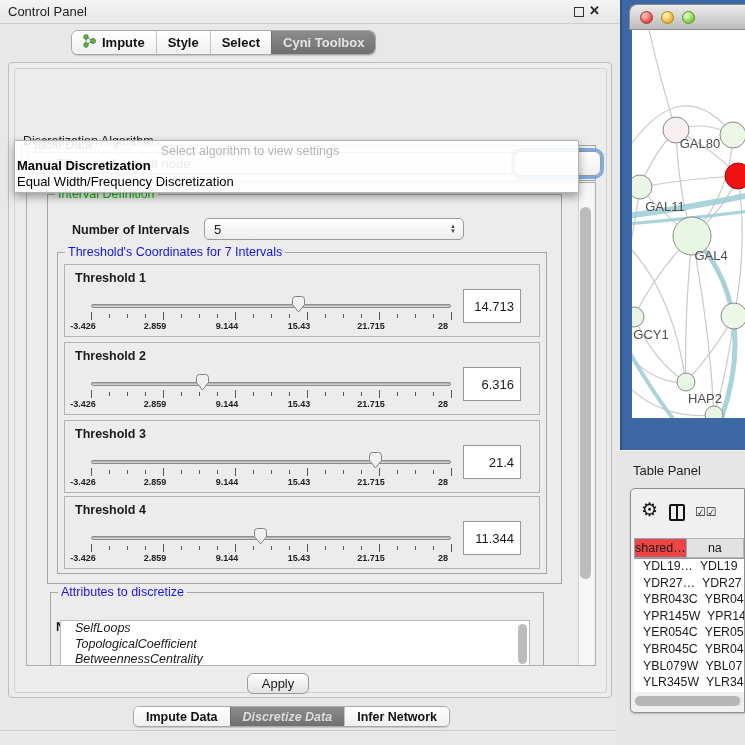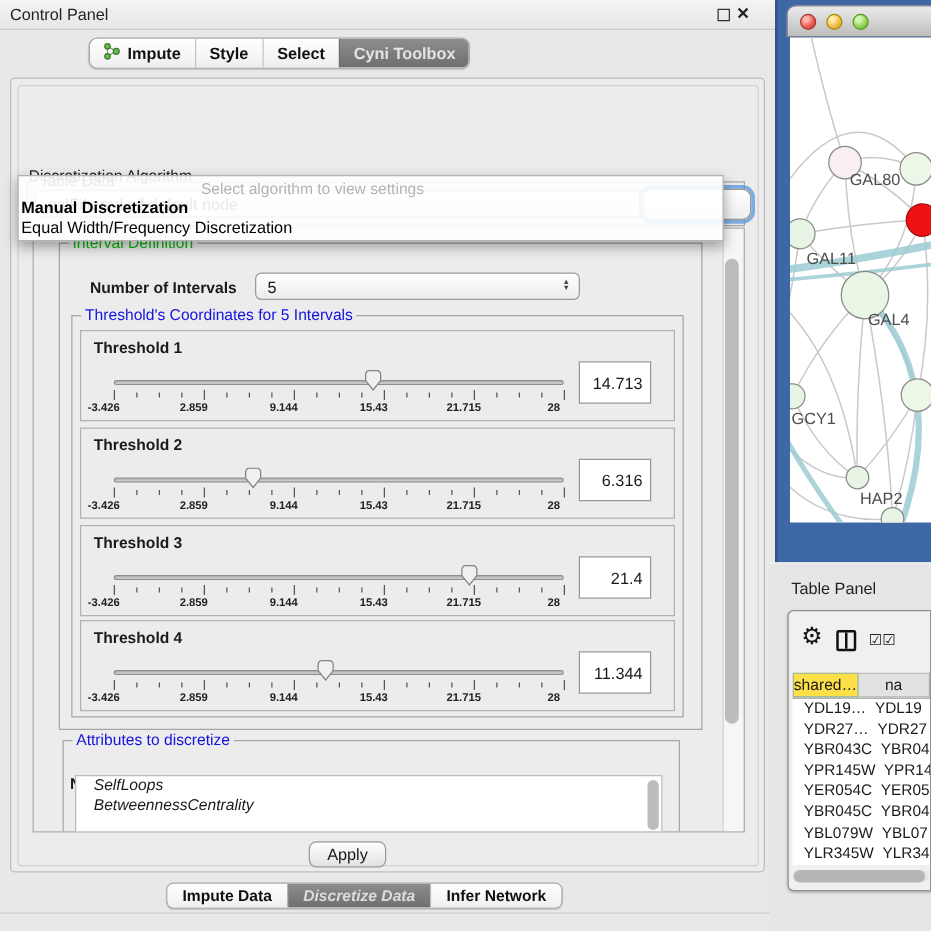--- a/index.html
+++ b/index.html
@@ -120,21 +120,21 @@
   #tablepanel { position:absolute; left:616px; top:450px; width:129px; height:295px; background:#e6e6e6; border-top:1px solid #f4f4f4; }
   #tablepanel-title { position:absolute; left:17px; top:12px; font-size:13px; color:#222; }
   #table-window { position:absolute; left:14px; top:37px; width:115px; height:225px;
     background:#f0f0f0; border:1px solid #909090; border-radius:5px 0 0 5px; box-shadow:0 1px 2px rgba(0,0,0,.2); }
   #tw-gear { position:absolute; left:10px; top:11px; font-size:19px; line-height:19px; color:#161616; }
   #tw-colicon { position:absolute; left:38px; top:15px; width:16px; height:17px; border:2px solid #111; border-radius:2px; }
   #tw-colicon::after { content:""; position:absolute; left:5px; top:0; width:2px; height:13px; background:#111; }
   #tw-checks { position:absolute; left:64px; top:16px; font-size:12px; letter-spacing:0px; color:#222; }
   #tw-table { position:absolute; left:3px; top:49px; right:0; bottom:20px; overflow:hidden; background:#fff; }
   #tw-header { display:flex; height:21px; border-bottom:1px solid #9a9a9a; }
-  #tw-header .h1 { width:66px; background:#fde047; border:1px solid #86aec0; font-size:12.5px;
+  #tw-header .h1 { width:66px; background:#ef4444; border:1px solid #86aec0; font-size:12.5px;
     display:flex; align-items:center; justify-content:center; }
   #tw-header .h2 { width:90px; background:#e2e2e2; border:1px solid #b5b5b5; border-left:none; font-size:12.5px;
     display:flex; align-items:center; justify-content:center; }
   .tw-row { display:flex; height:16.6px; font-size:12.3px; }
   .tw-row .c1 { width:66px; padding-left:9px; white-space:nowrap; }
   .tw-row .c2 { width:90px; padding-left:7px; white-space:nowrap; }
   #tw-hsb { position:absolute; left:3px; right:1px; bottom:6px; height:10px; background:#e6e6e6; border-radius:5px; }
   #tw-hsb .thumb { position:absolute; left:1px; right:3px; top:0; height:10px; background:#b6b6b6; border-radius:5px; }
 </style>
 </head>
@@ -203,21 +203,21 @@
       <div id="noi-label">Number of Intervals</div>
       <div class="combo" id="noi-combo">
         <span>5</span>
         <span class="arrows">
             <span>▲</span>
             <span>▼</span>
           </span>
       </div>
 
       <div class="grp-box" id="threshold-group"></div>
-      <div class="grp-label" id="threshold-label">Threshold's Coordinates for 5 Intervals</div>
+      <div class="grp-label" id="threshold-label">Threshold's Coordinates for 7 Intervals</div>
 
       <div id="thresholds">
         <div class="th-row" style="top:0">
           <div class="lab">Threshold 1</div>
           <div class="track"></div>
           <div class="thumb" style="left: 226.3px;"><svg width="15" height="17" viewBox="0 0 15 17">
                 <path d="M1.5,3.5 a3,3 0 0 1 3,-3 h6 a3,3 0 0 1 3,3 v5 l-6,7.5 -6,-7.5 z" fill="#eef0f2" stroke="#828282"></path>
               </svg></div>
           <div class="ticks">
               <div class="tick major" style="left: 0px;"></div>
@@ -369,20 +369,21 @@
             </div>
           <div class="val">11.344</div>
         </div>
       </div>
 
       <div class="grp-box" id="attr-group"></div>
       <div class="grp-label" id="attr-label">Attributes to discretize</div>
       <div id="num-attr-label">Numerical Attributes</div>
       <div id="attr-list">
         <div class="li">SelfLoops</div>
+          <div class="li">TopologicalCoefficient</div>
           <div class="li">BetweennessCentrality</div>
           <div id="list-sb"></div>
       </div>
 
       <div id="vsb-track">
         <div id="vsb-thumb"></div>
       </div>
     </div>
 
     <div id="apply-btn">Apply</div>

